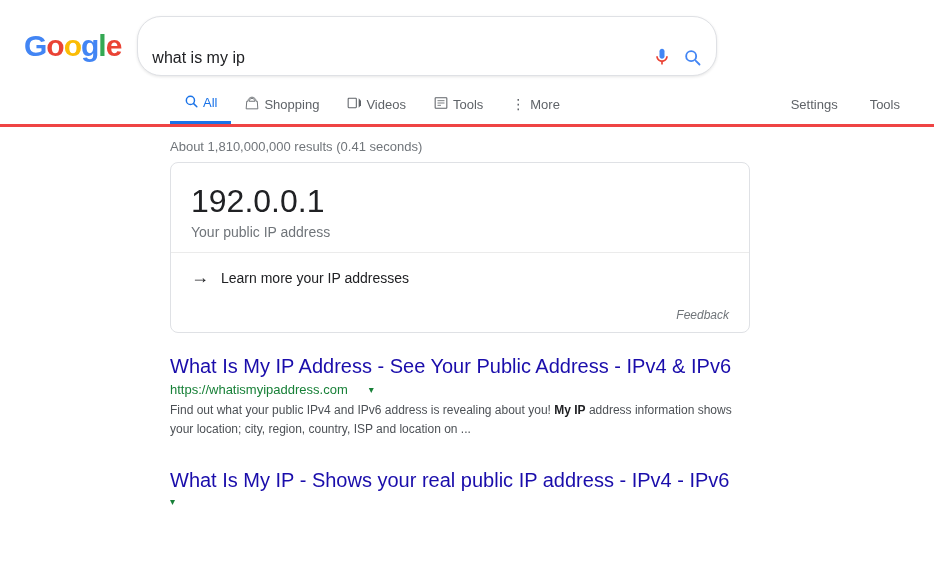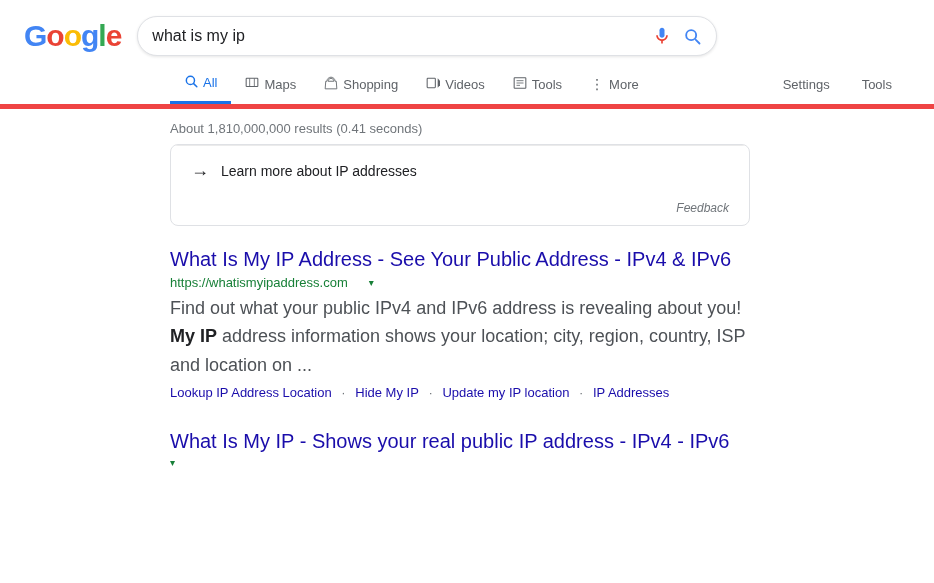--- a/index.html
+++ b/index.html
@@ -22,26 +22,26 @@
       flex-shrink: 0;
       text-align: right;
     }
     .logo .g-blue { color: #4285F4; }
     .logo .g-red { color: #EA4335; }
     .logo .g-yellow { color: #FBBC05; }
     .logo .g-green { color: #34A853; }
 
     .search-bar {
       display: flex;
-      align-items: center;
+      align-items: flex-end;
       border: 1px solid #dfe1e5;
       border-radius: 24px;
       padding: 8px 14px;
       width: 580px;
-      height: 40px;
+      height: 60px;
       background: #fff;
       box-shadow: 0 1px 3px rgba(0,0,0,0.1);
     }
     .search-bar input {
       border: none;
       outline: none;
       flex: 1;
       font-size: 16px;
       color: #202124;
       background: transparent;
@@ -58,21 +58,21 @@
     }
     .search-icon-btn {
       color: #4285F4;
       cursor: pointer;
     }
 
     .nav-bar {
       display: flex;
       align-items: center;
       padding: 4px 0 0 170px;
-      border-bottom: 5px solid #ef4444;
+      border-bottom: 3px solid #ef4444;
       margin-top: 4px;
     }
     .nav-item {
       display: flex;
       align-items: center;
       gap: 5px;
       padding: 10px 14px;
       font-size: 13px;
       color: #5f6368;
       cursor: pointer;
@@ -84,21 +84,21 @@
       color: #1a73e8;
       border-bottom: 3px solid #1a73e8;
     }
     .nav-item .nav-icon {
       font-size: 14px;
     }
     .nav-right {
       display: flex;
       gap: 4px;
       margin-left: auto;
-      padding-right: 28px;
+      padding-right: 20px;
     }
 
     .results-stats {
       padding: 12px 0 8px 170px;
       color: #70757a;
       font-size: 13px;
     }
 
     .main-content {
       padding: 0 0 0 170px;
@@ -176,21 +176,21 @@
     .result-url {
       font-size: 13px;
       color: #188038;
     }
     .result-url-arrow {
       font-size: 10px;
       color: #188038;
       cursor: pointer;
     }
     .result-snippet {
-      font-size: 18px;
+      font-size: 12px;
       color: #4d5156;
       line-height: 1.58;
     }
     .result-snippet b {
       color: #202124;
     }
     .result-sitelinks {
       margin-top: 6px;
       font-size: 13px;
     }
@@ -231,30 +231,20 @@
 
 <div class="nav-bar">
   <div class="nav-item active">
     <span class="nav-icon">
       <svg width="14" height="14" viewBox="0 0 24 24">
           <circle cx="11" cy="11" r="7" fill="none" stroke="#1a73e8" stroke-width="2.5"></circle>
           <line x1="16.5" y1="16.5" x2="22" y2="22" stroke="#1a73e8" stroke-width="2.5" stroke-linecap="round"></line>
         </svg>
     </span>
     <span>All</span>
-  </div>
-  <div class="nav-item">
-    <span class="nav-icon">
-      <svg width="14" height="14" viewBox="0 0 24 24">
-          <rect x="2" y="4" width="20" height="14" rx="1" fill="none" stroke="#5f6368" stroke-width="1.8"></rect>
-          <line x1="8" y1="4" x2="8" y2="18" stroke="#5f6368" stroke-width="1.4"></line>
-          <line x1="16" y1="4" x2="16" y2="18" stroke="#5f6368" stroke-width="1.4"></line>
-        </svg>
-    </span>
-    <span>Maps</span>
   </div>
   <div class="nav-item">
     <span class="nav-icon">
       <svg width="14" height="14" viewBox="0 0 24 24">
           <path d="M12 2C8.13 2 5 5.13 5 9H3l-1 13h20L21 9h-2c0-3.87-3.13-7-7-7zm0 2c2.76 0 5 2.24 5 5H7c0-2.76 2.24-5 5-5z" fill="none" stroke="#5f6368" stroke-width="1.5"></path>
         </svg>
     </span>
     <span>Shopping</span>
   </div>
   <div class="nav-item">
@@ -292,46 +282,41 @@
   </div>
 </div>
 
 <div class="results-stats">
   <span>About 1,810,000,000 results (0.41 seconds)</span>
 </div>
 
 <div class="main-content">
 
   <div class="ip-card">
+    <div class="ip-card-top">
+      <div class="ip-address">192.0.0.1</div>
+      <div class="ip-label">Your public IP address</div>
+    </div>
     <hr class="ip-card-divider">
     <div class="ip-card-bottom">
       <span class="arrow-icon">→</span>
-      <span class="learn-more-text">Learn more about IP addresses</span>
+      <span class="learn-more-text">Learn more your IP addresses</span>
     </div>
     <div class="feedback-text">Feedback</div>
   </div>
 
   <div class="search-result">
     <a class="result-title">What Is My IP Address - See Your Public Address - IPv4 &amp; IPv6</a>
     <div class="result-url-row">
       <span class="result-url">https://whatismyipaddress.com</span>
       <span class="result-url-arrow">▾</span>
     </div>
     <div class="result-snippet">
       Find out what your public IPv4 and IPv6 address is revealing about you! <b>My IP</b> address information shows your location; city, region, country, ISP and location on ...
     </div>
-    <div class="result-sitelinks">
-      <a>Lookup IP Address Location</a>
-      <span class="sitelink-sep">·</span>
-      <a>Hide My IP</a>
-      <span class="sitelink-sep">·</span>
-      <a>Update my IP location</a>
-      <span class="sitelink-sep">·</span>
-      <a>IP Addresses</a>
-    </div>
   </div>
 
   <div class="search-result">
     <a class="result-title">What Is My IP - Shows your real public IP address - IPv4 - IPv6</a>
     <div class="result-url-row">
       <span class="result-url-arrow">▾</span>
     </div>
   </div>
 
 </div>

